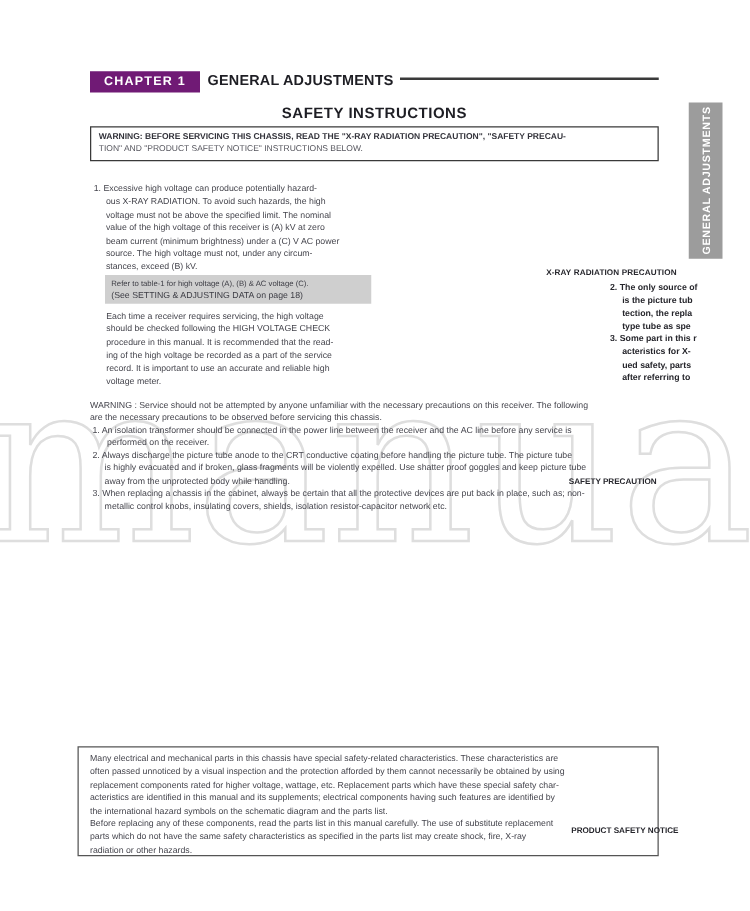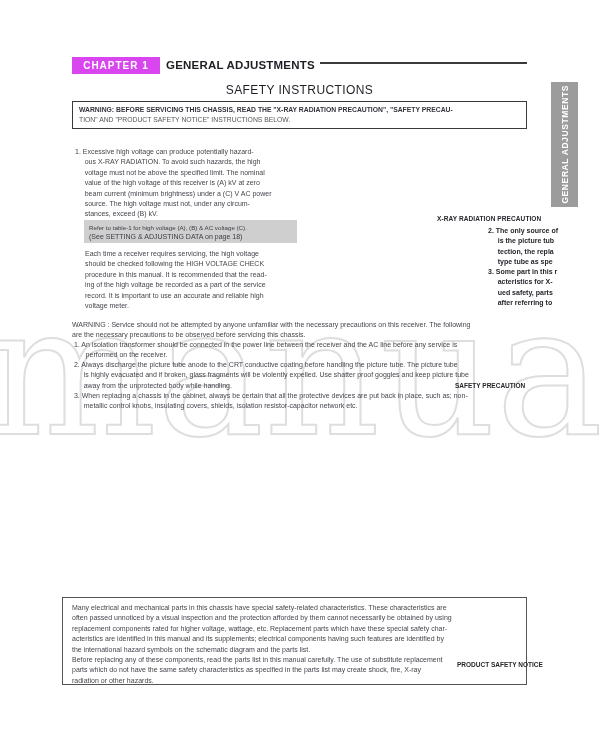--- a/index.html
+++ b/index.html
@@ -12,31 +12,31 @@
   
   .watermark {
     position:absolute; top:282px; left:-14px; z-index:0;
     font-family:"DejaVu Serif", serif; font-size:180px; line-height:180px;
     white-space:nowrap; letter-spacing:0; user-select:none;
   }
   .wm-outline { color:transparent; -webkit-text-stroke:2px #dedede; }
   
   .chapter-badge {
     position:absolute; left:72px; top:57px; width:88px; height:17px; z-index:2;
-    background:#d946ef; color:#ffffff; font-weight:bold; font-size:10px;
+    background:#701a75; color:#ffffff; font-weight:bold; font-size:10px;
     letter-spacing:1px; display:flex; align-items:center; justify-content:center;
   }
   .chapter-title {
     position:absolute; left:166px; top:59px; z-index:2;
     font-weight:bold; font-size:11.5px; color:#1e1e24; letter-spacing:0.2px;
   }
   .header-rule { position:absolute; left:320px; top:62px; width:207px; height:1.5px; background:#3a3a3a; z-index:2; }
   .section-title {
     position:absolute; left:72px; top:83px; width:455px; z-index:2;
-    text-align:center; font-weight:normal; font-size:12px; color:#1e1e24; letter-spacing:0.4px;
+    text-align:center; font-weight:bold; font-size:12px; color:#1e1e24; letter-spacing:0.4px;
   }
   
   .warning-box {
     position:absolute; left:72px; top:101px; width:455px; height:28px; z-index:2;
     border:1.2px solid #3a3a3a; padding:3px 6px; background:transparent;
   }
   .warning-box .l1 { font-weight:bold; font-size:6.8px; line-height:9.5px; color:#33333b; white-space:pre; }
   .warning-box .l2 { font-weight:normal; font-size:6.8px; line-height:9.5px; color:#55555d; white-space:pre; }
   
   .smalltext { font-size:7px; line-height:10.4px; white-space:pre; color:#45454d; z-index:2; }

